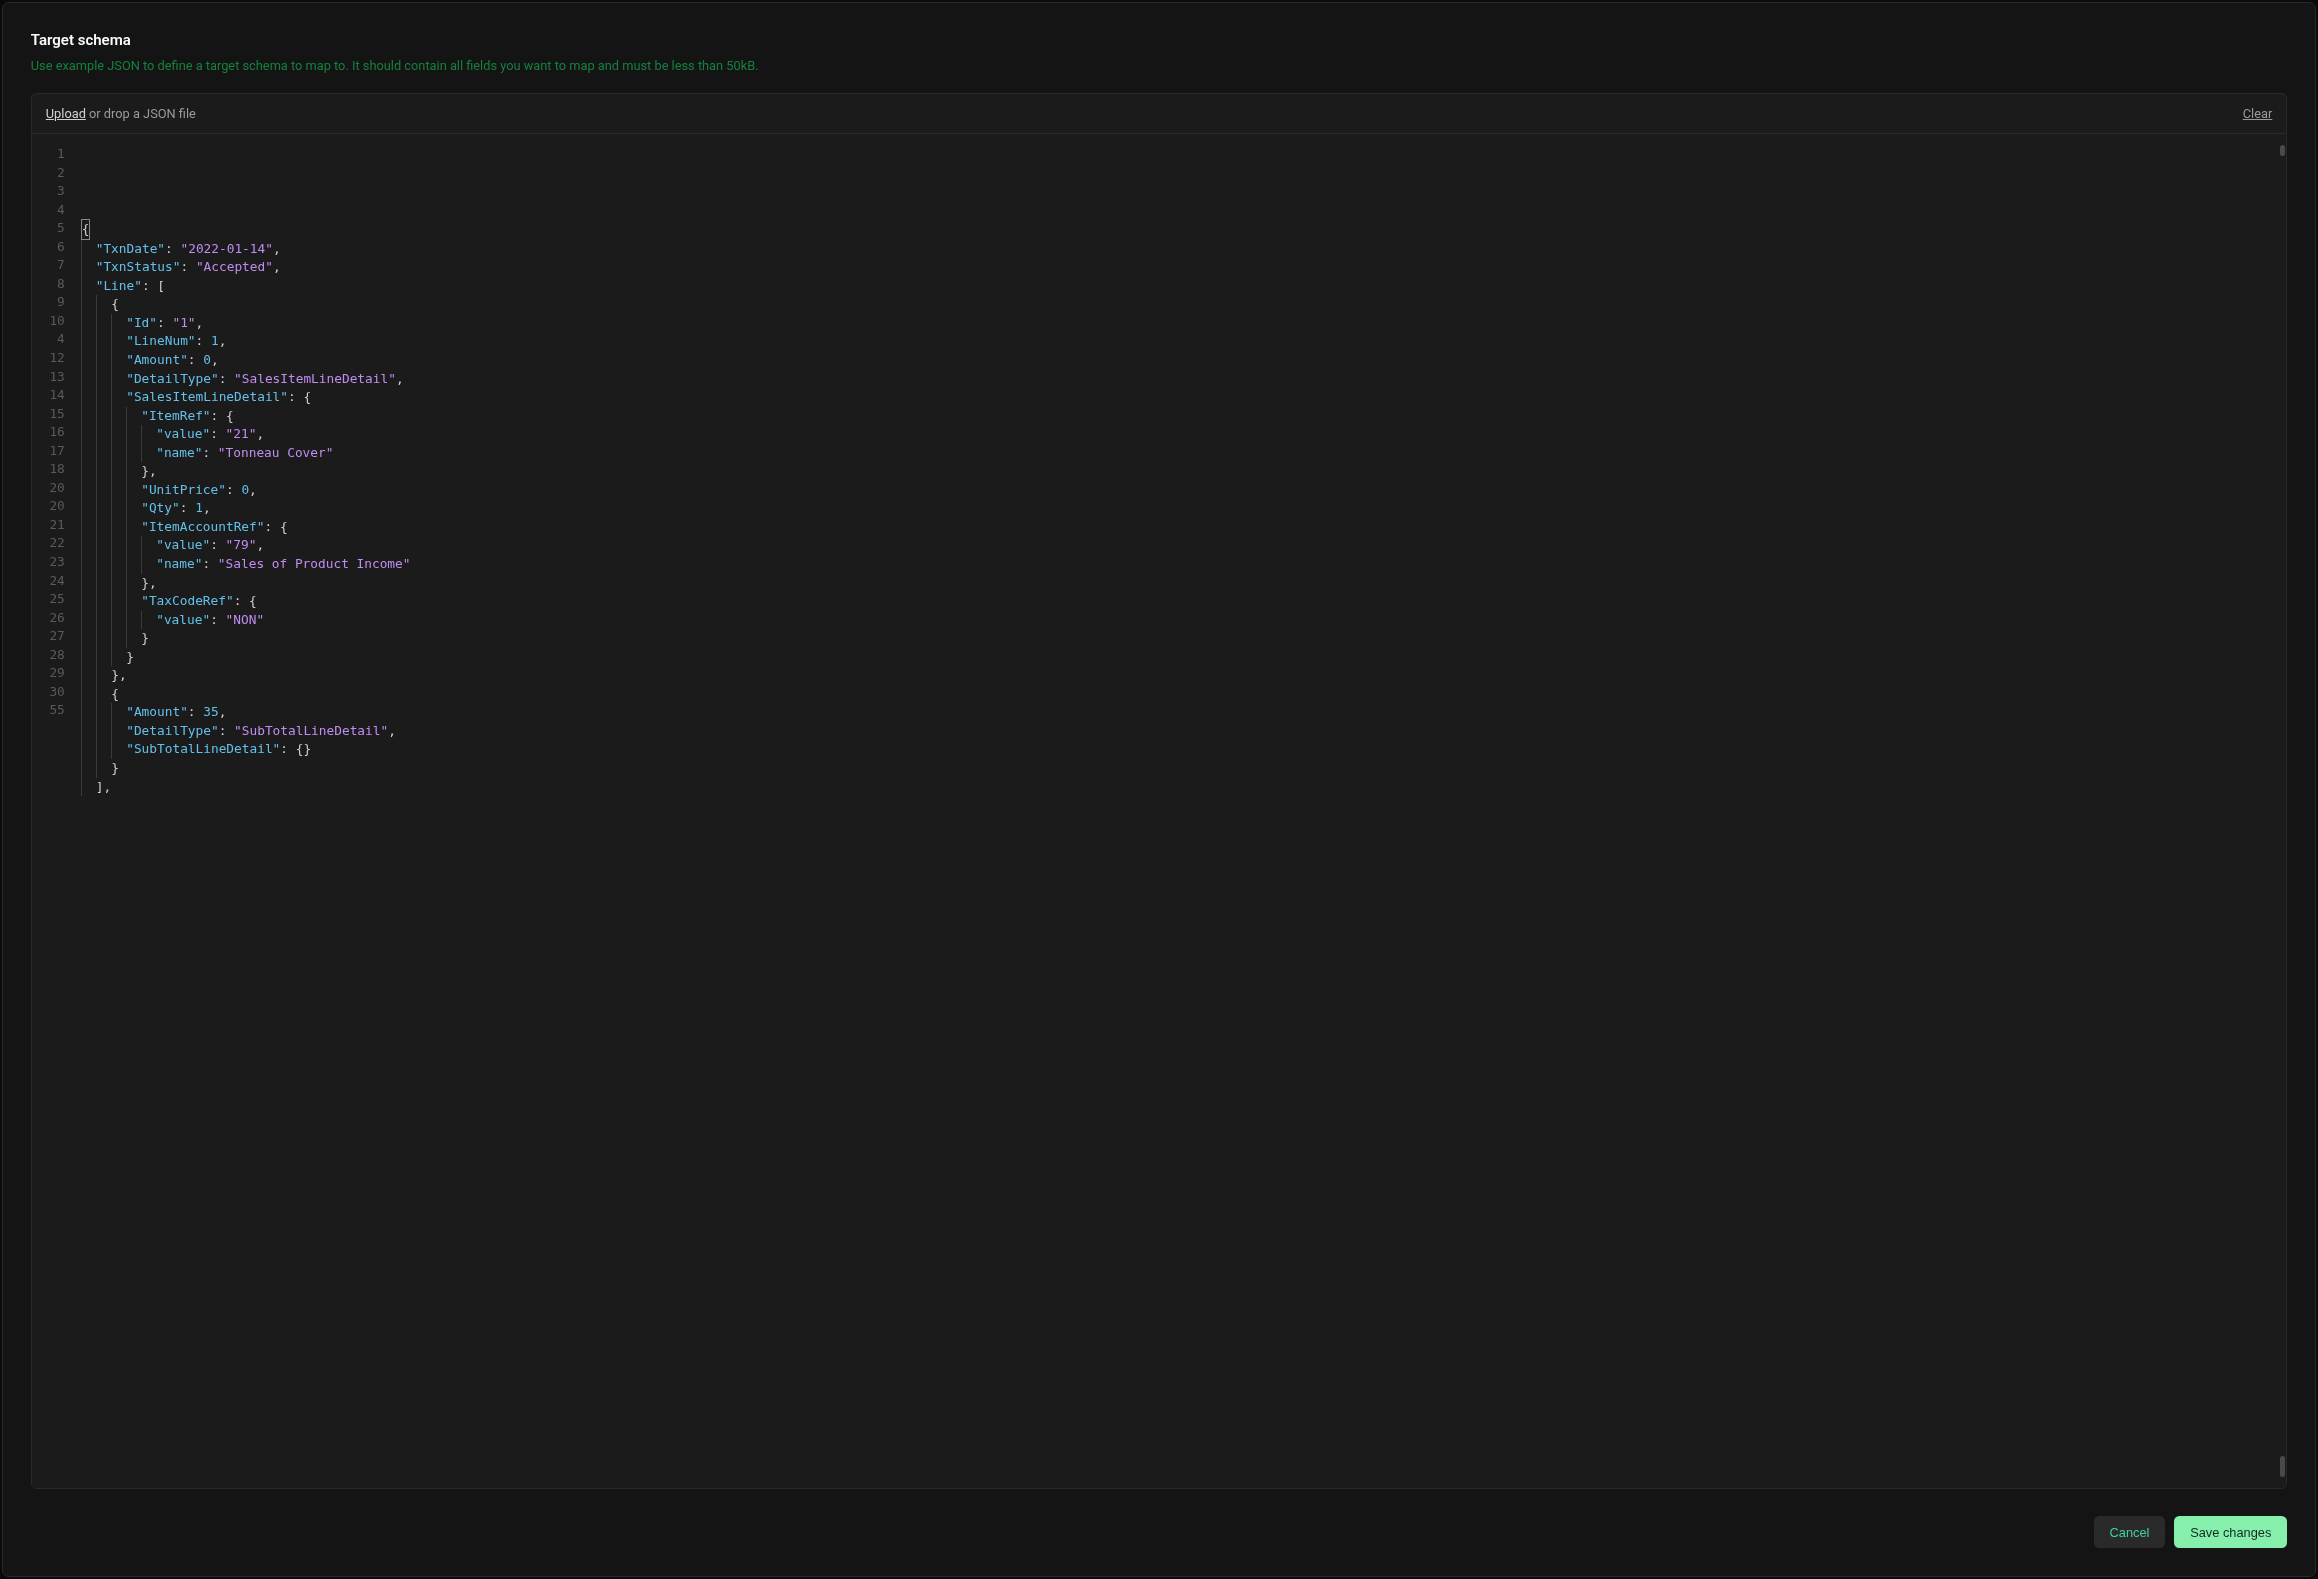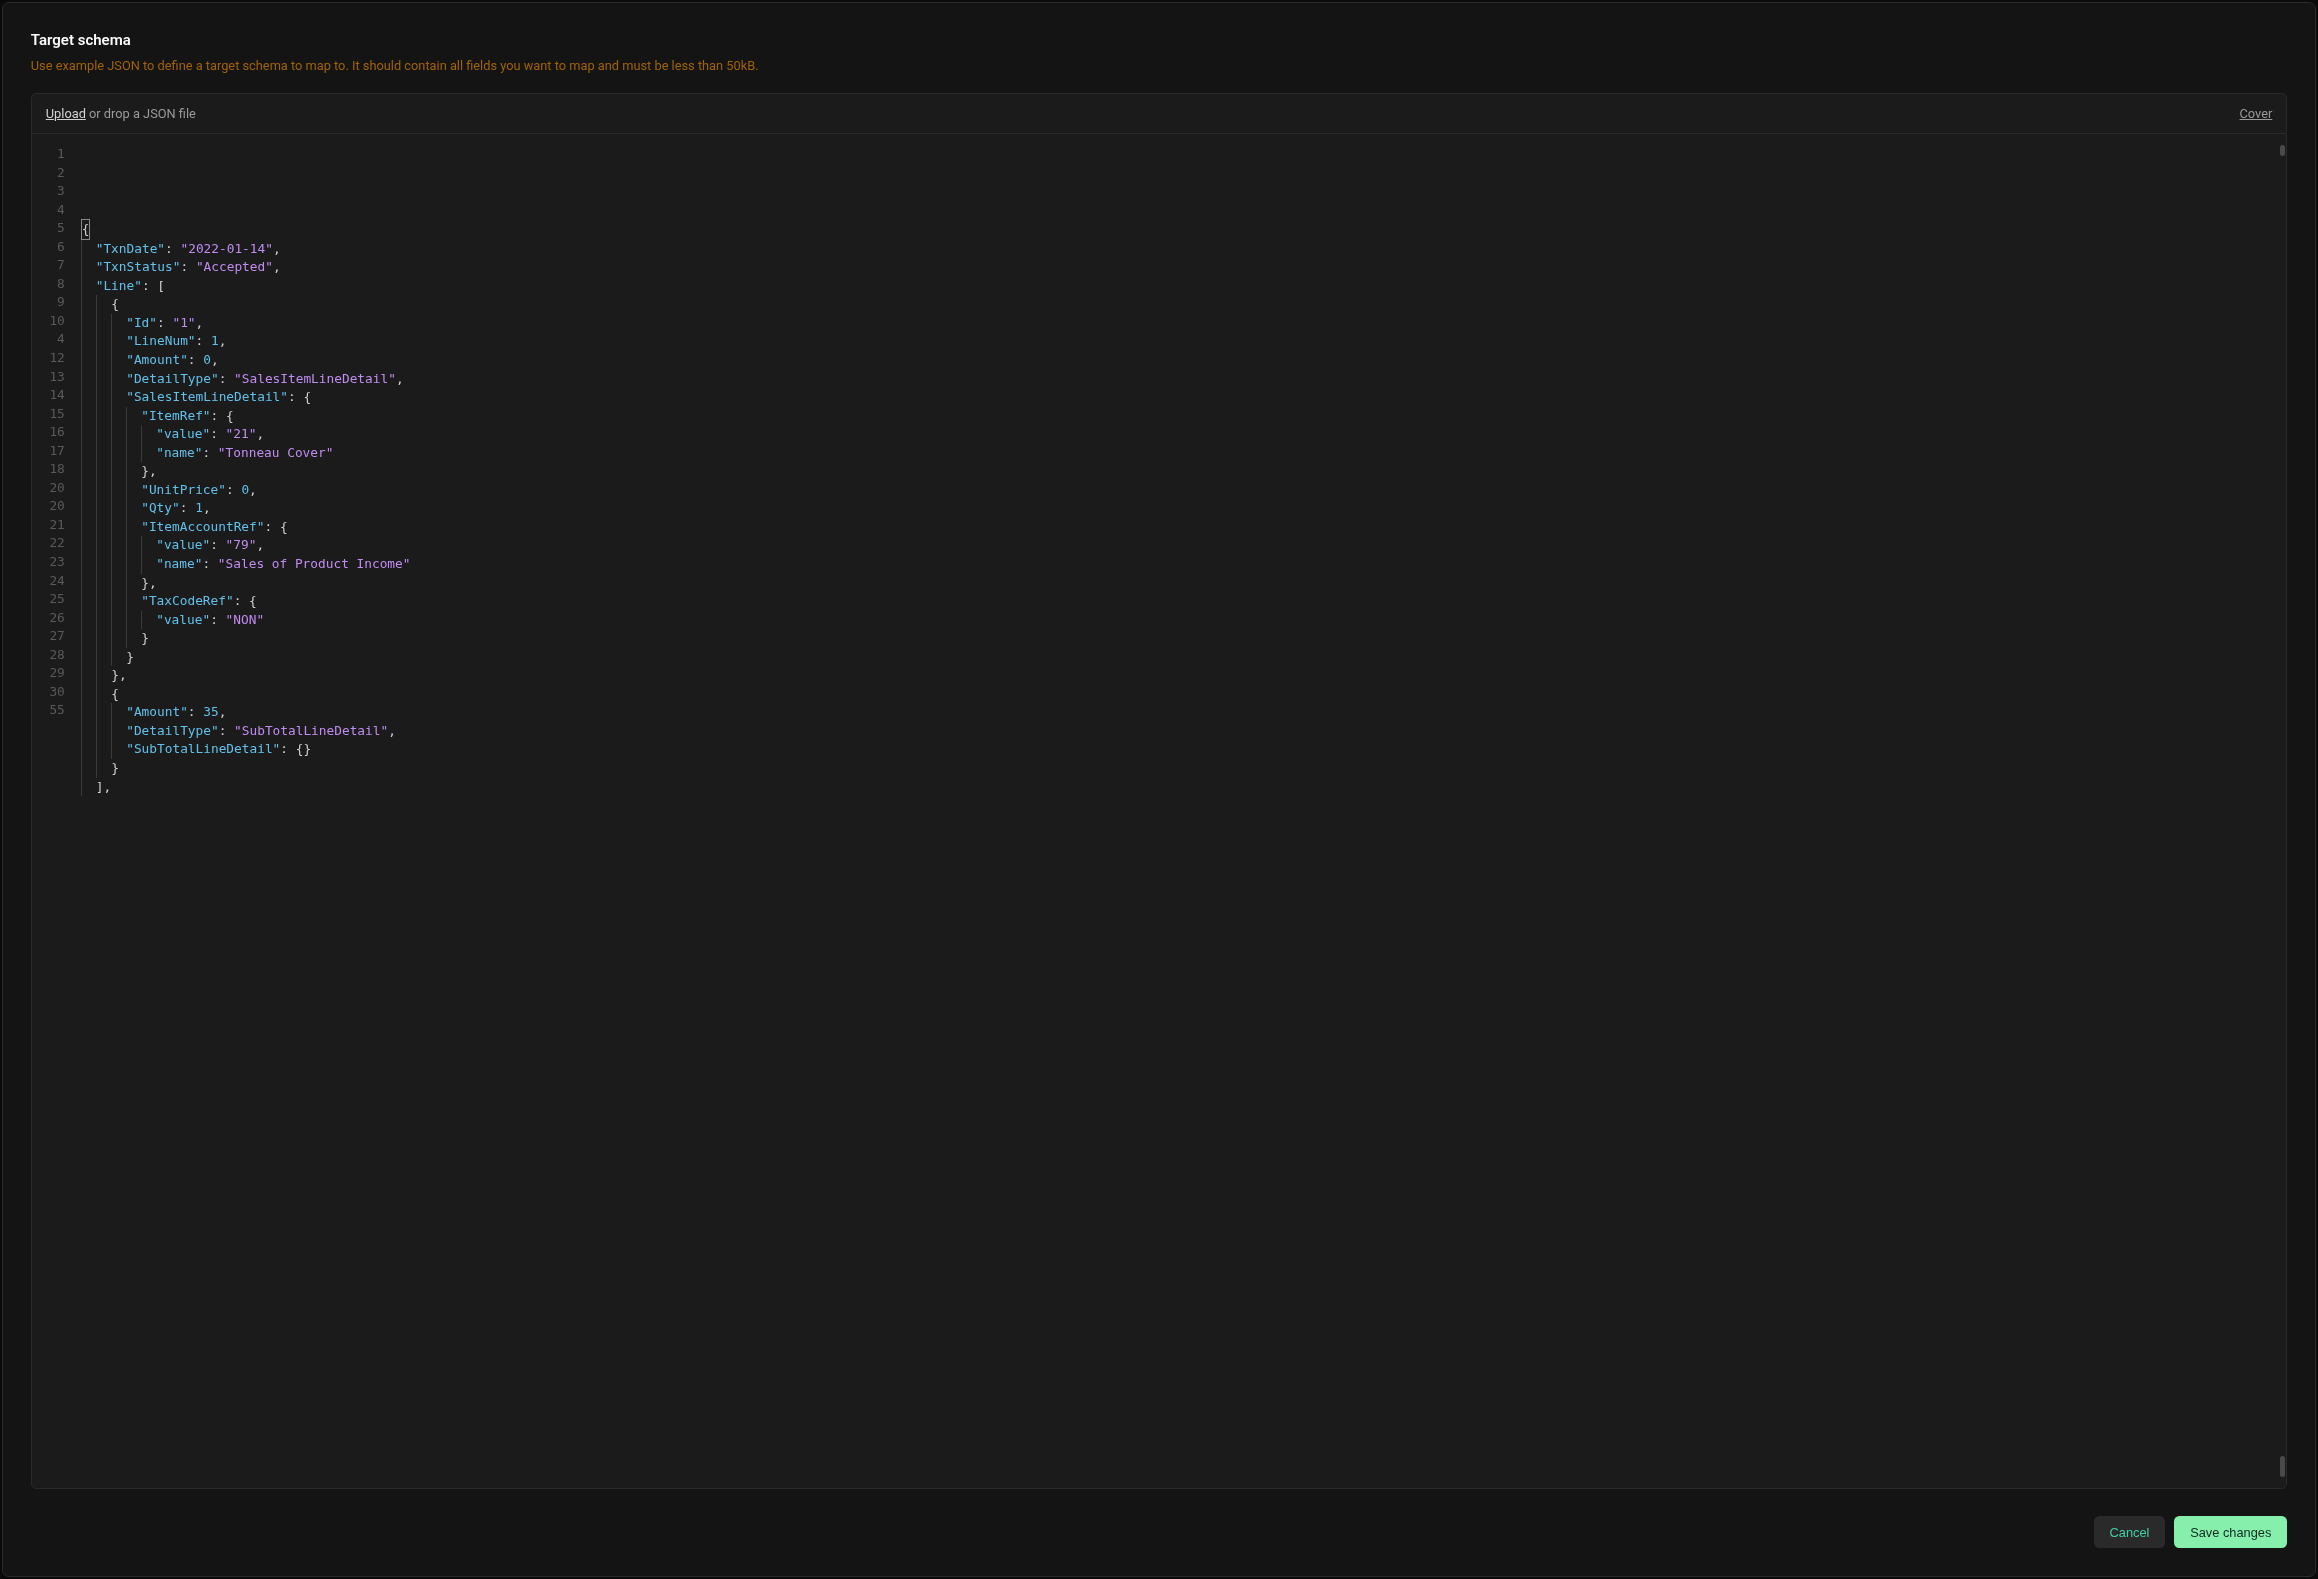--- a/index.html
+++ b/index.html
@@ -23,21 +23,21 @@
   }
   .header { margin-bottom: 17.6px; }
   .title {
     font-size: 15px;
     font-weight: 600;
     color: #fafafa;
     margin-bottom: 7px;
   }
   .subtitle {
     font-size: 12.8px;
-    color: #a16207;
+    color: #15803d;
     line-height: 1.5;
   }
   .upload-bar {
     background: #1b1b1b;
     border: 0.9px solid #2a2a2a;
     border-bottom: none;
     border-radius: 5.3px 5.3px 0 0;
     padding: 12.4px 14px;
     display: flex;
     justify-content: space-between;
@@ -144,21 +144,21 @@
 
   <div class="header">
     <div class="title">Target schema</div>
     <div class="subtitle">Use example JSON to define a target schema to map to. It should contain all fields you want to map and must be less than 50kB.</div>
   </div>
 
   <div class="upload-bar">
     <div class="upload-left">
       <span class="upload-link">Upload</span><span> or drop a JSON file</span>
     </div>
-    <span class="clear-link">Cover</span>
+    <span class="clear-link">Clear</span>
   </div>
 
   <div class="editor">
     <div class="gutter" id="gutter">
         <div>1</div>
         <div>2</div>
         <div>3</div>
         <div>4</div>
         <div>5</div>
         <div>6</div>

